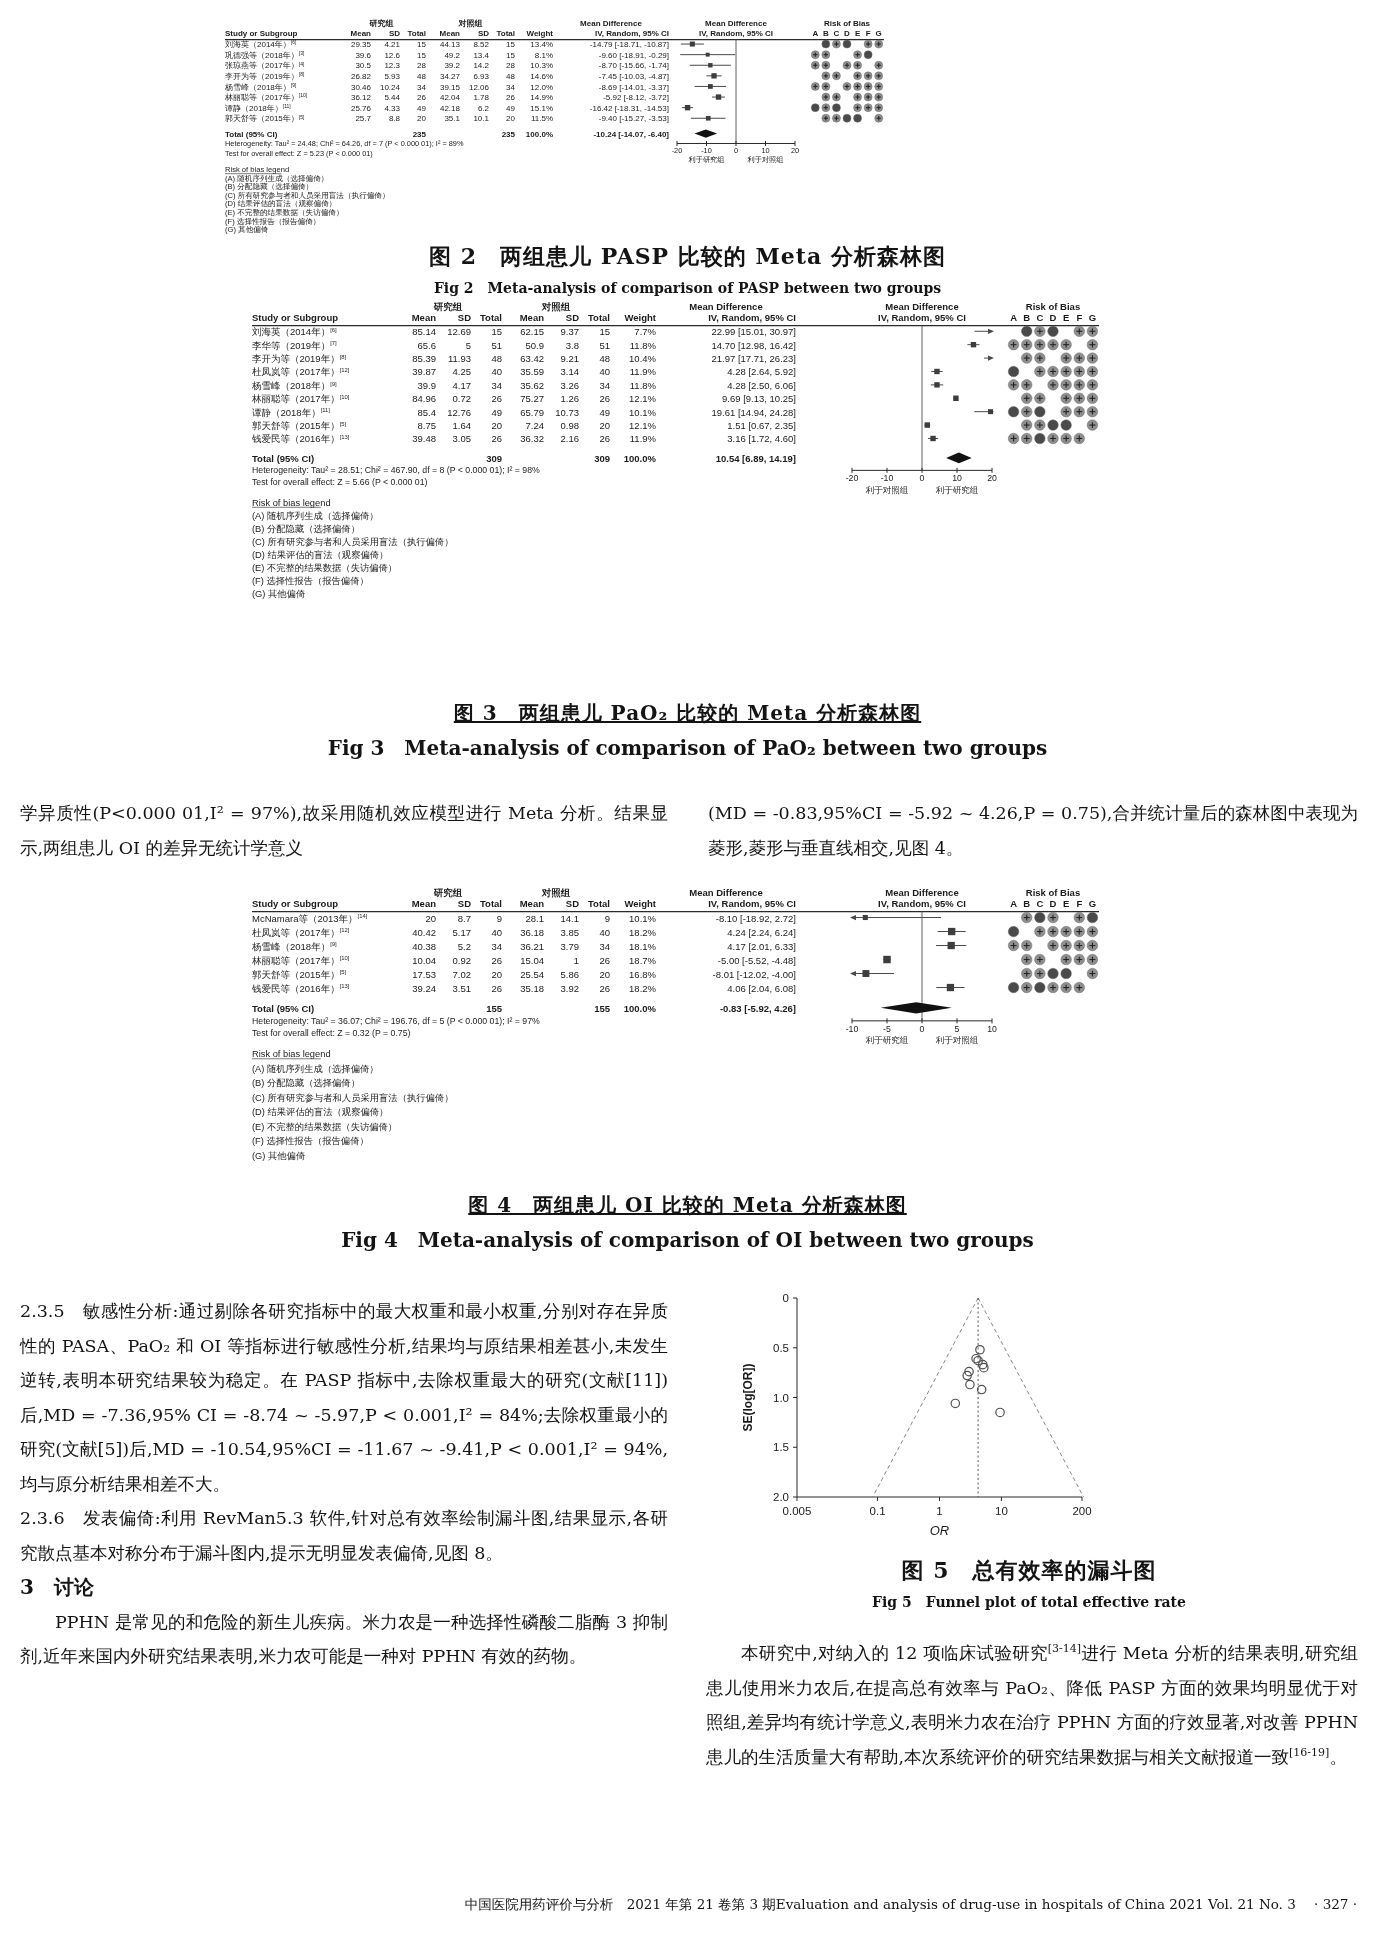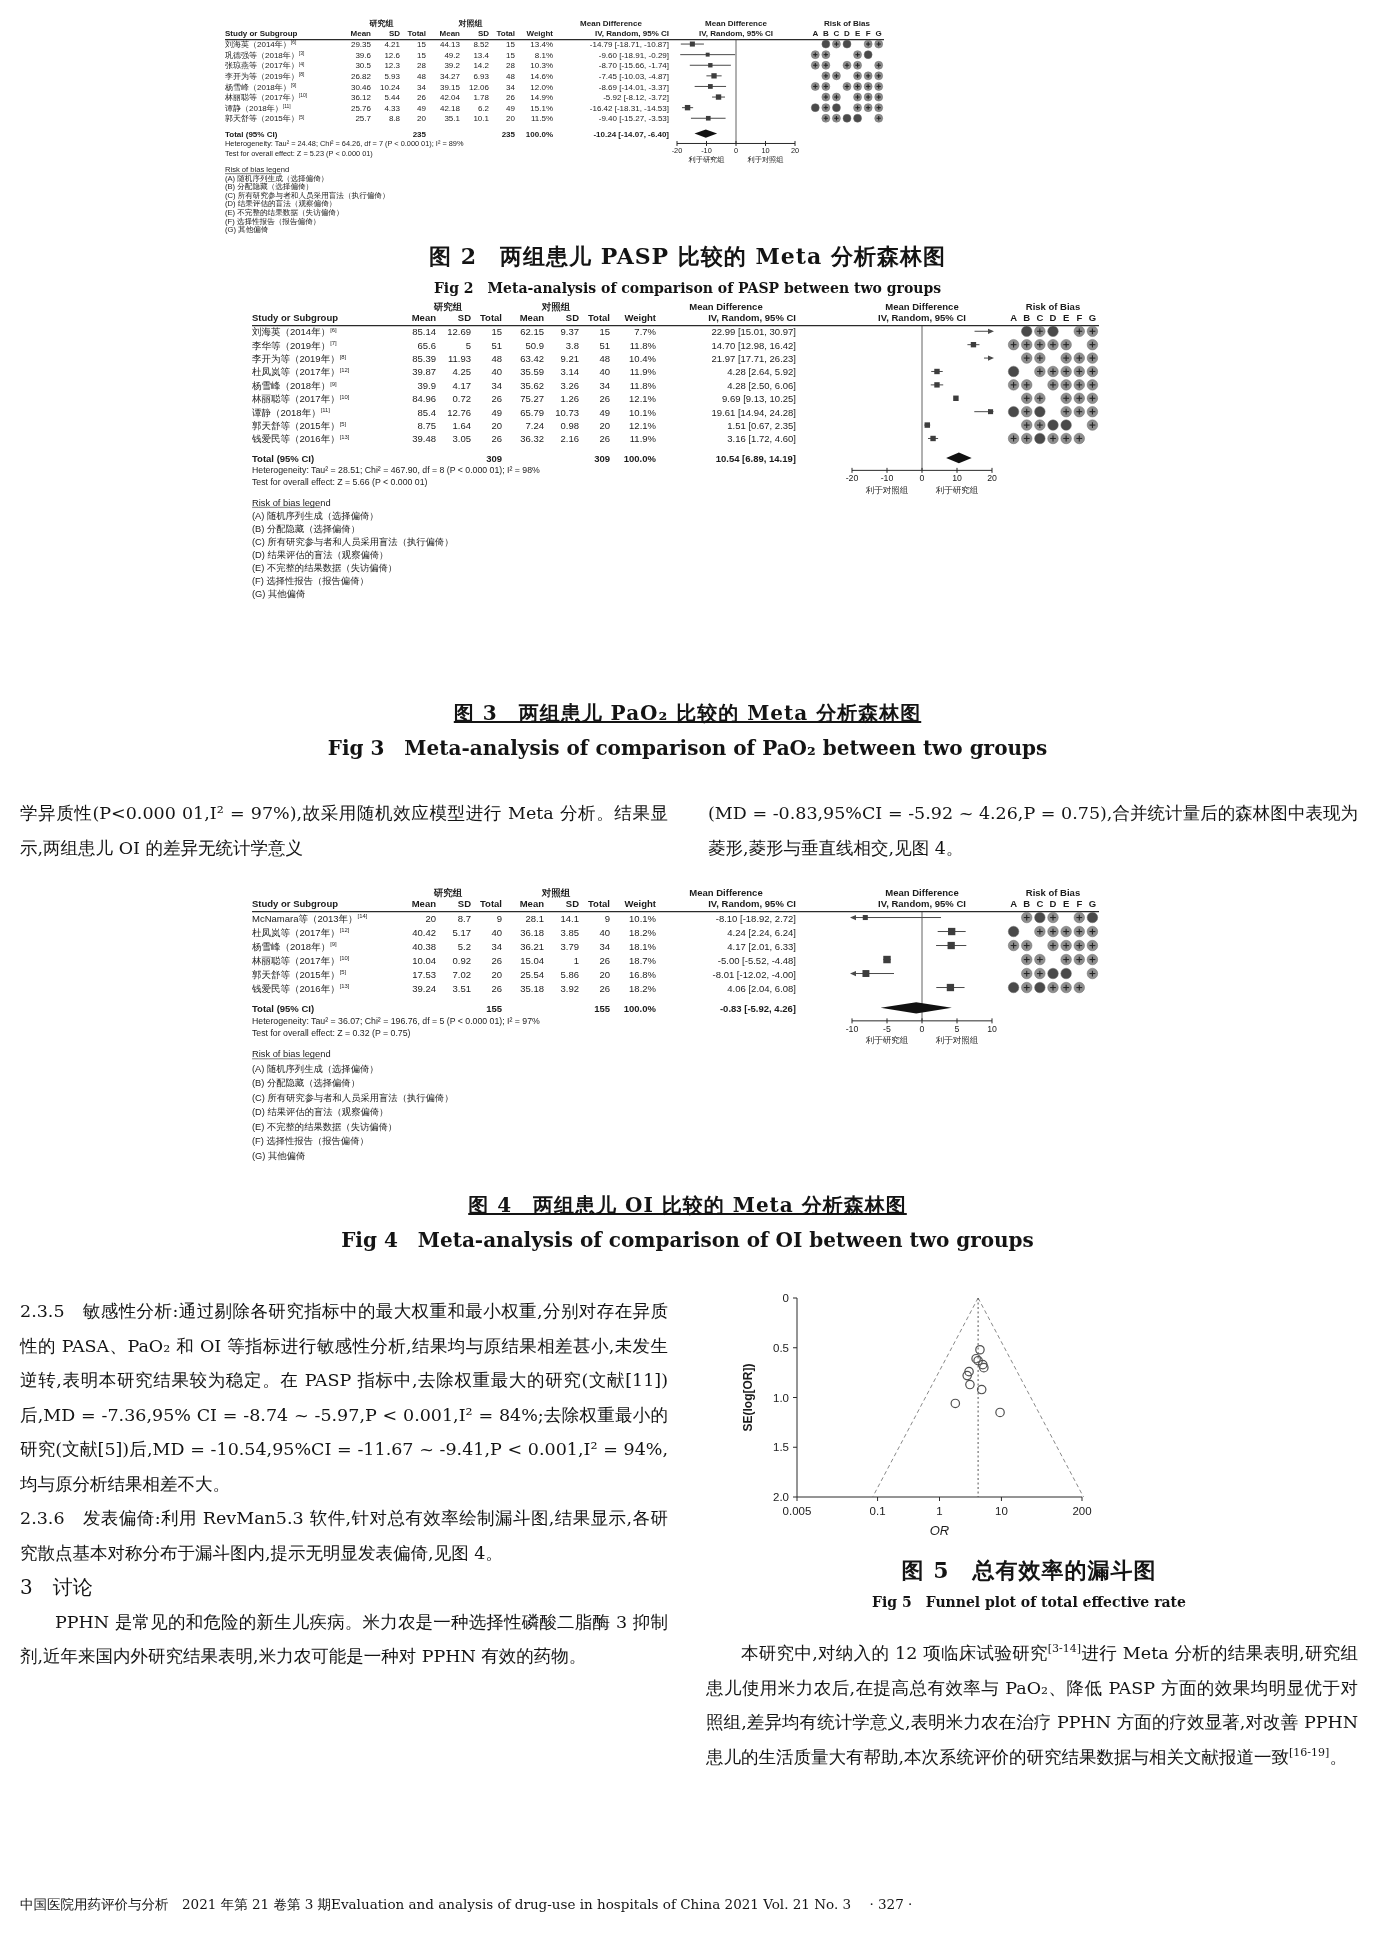--- a/index.html
+++ b/index.html
@@ -9,23 +9,23 @@
   svg{overflow:visible;}
   svg text{fill:#1b1b1b;font-family:"Liberation Sans","DejaVu Sans",sans-serif;}
   .caption{left:0;right:0;text-align:center;font-weight:bold;}
   .caption .cn{letter-spacing:1px;}
   .caption .en{margin-top:8px;}
   .cap-sm .cn{font-size:22px;} .cap-sm .en{font-size:14px;}
   .cap-lg .cn{font-size:20px;text-decoration:underline;} .cap-lg .en{font-size:20px;}
   .bodytext{font-size:17.5px;line-height:34.5px;text-align:justify;}
   .bodytext p{margin:0;}
   p.indent{text-indent:2em;}
-  .sec-h{font-size:20px;font-weight:normal;margin:6px 0 4px 0;}
+  .sec-h{font-size:20px;font-weight:bold;margin:6px 0 4px 0;}
   sup.ref{font-size:11px;line-height:0;}
-  #footer{display:flex;justify-content:flex-start;align-items:baseline;
+  #footer{display:flex;justify-content:flex-end;align-items:baseline;
           width:1337px;font-size:13.5px;}
 </style>
 </head>
 <body>
 
 <div>
 
   <svg id="fig2-svg" class="abs" style="left:225px;top:18px;" width="665" height="222.1">
       <text x="156.5" y="8.4" font-size="8" font-weight="700" text-anchor="middle">研究组</text>
       <text x="245.5" y="8.4" font-size="8" font-weight="700" text-anchor="middle">对照组</text>
@@ -798,21 +798,21 @@
       <text x="0" y="272.5" font-size="9.3">(G) 其他偏倚</text>
     </svg>
 
   <div class="abs caption cap-lg" style="top:1192px;">
     <div class="cn">图 4　两组患儿 OI 比较的 Meta 分析森林图</div>
     <div class="en">Fig 4　Meta-analysis of comparison of OI between two groups</div>
   </div>
 
   <div class="abs bodytext" style="left:20px;top:1294px;width:648px;">
     <p>2.3.5　敏感性分析:通过剔除各研究指标中的最大权重和最小权重,分别对存在异质性的 PASA、PaO₂ 和 OI 等指标进行敏感性分析,结果均与原结果相差甚小,未发生逆转,表明本研究结果较为稳定。在 PASP 指标中,去除权重最大的研究(文献[11])后,MD = -7.36,95% CI = -8.74 ~ -5.97,P &lt; 0.001,I² = 84%;去除权重最小的研究(文献[5])后,MD = -10.54,95%CI = -11.67 ~ -9.41,P &lt; 0.001,I² = 94%,均与原分析结果相差不大。</p>
-    <p>2.3.6　发表偏倚:利用 RevMan5.3 软件,针对总有效率绘制漏斗图,结果显示,各研究散点基本对称分布于漏斗图内,提示无明显发表偏倚,见图 4。</p>
+    <p>2.3.6　发表偏倚:利用 RevMan5.3 软件,针对总有效率绘制漏斗图,结果显示,各研究散点基本对称分布于漏斗图内,提示无明显发表偏倚,见图 8。</p>
     <p class="sec-h">3　讨论</p>
     <p class="indent">PPHN 是常见的和危险的新生儿疾病。米力农是一种选择性磷酸二脂酶 3 抑制剂,近年来国内外研究结果表明,米力农可能是一种对 PPHN 有效的药物。</p>
   </div>
 
   <svg id="fig5-svg" class="abs" style="left:700px;top:1292px;" width="560" height="252">
       <line x1="97" y1="6" x2="97" y2="205" stroke="#2a2a2a" stroke-width="1"></line>
       <line x1="97" y1="205" x2="382" y2="205" stroke="#2a2a2a" stroke-width="1"></line>
       <line x1="93" y1="6" x2="97" y2="6" stroke="#2a2a2a" stroke-width="1"></line>
       <text x="89" y="10" font-size="11.5" text-anchor="end" font-family="&quot;DejaVu Serif&quot;,serif">0</text>
       <line x1="93" y1="55.75" x2="97" y2="55.75" stroke="#2a2a2a" stroke-width="1"></line>

